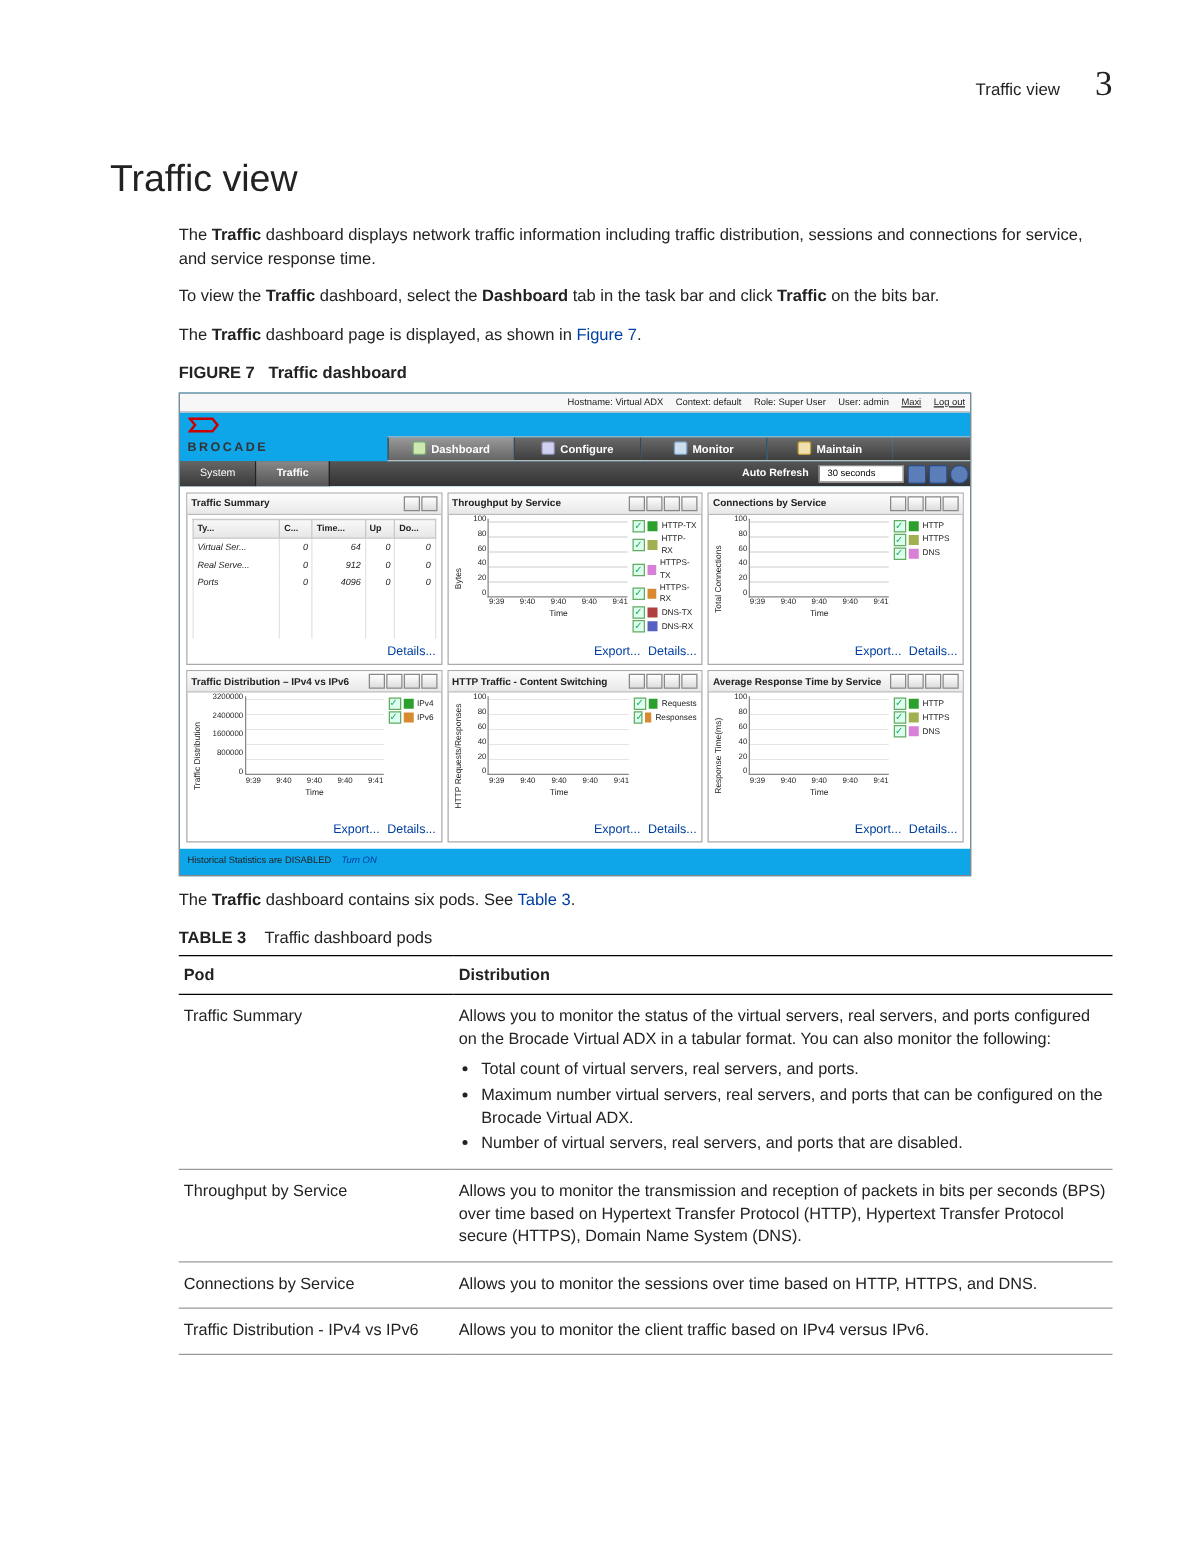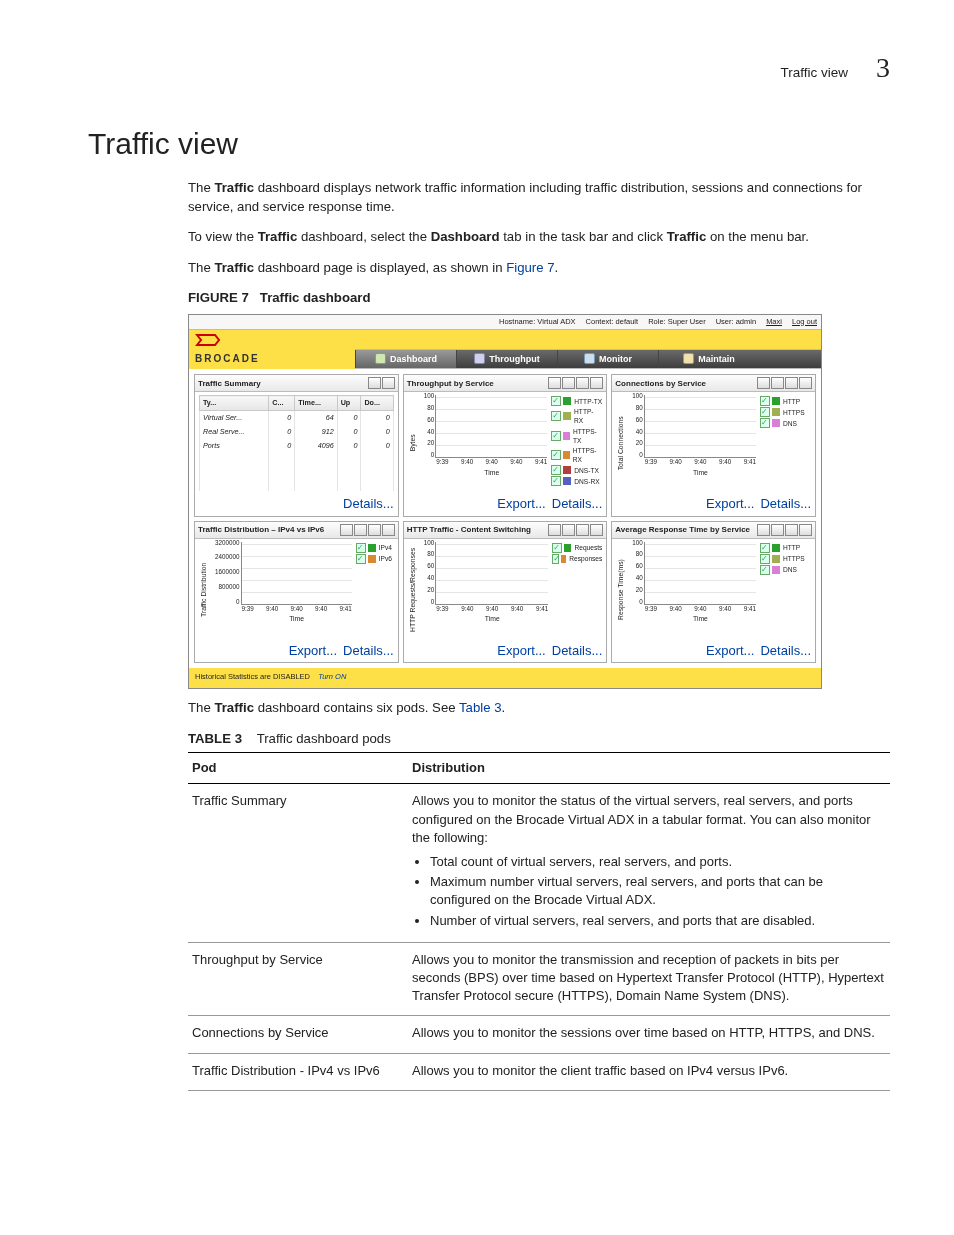--- a/index.html
+++ b/index.html
@@ -14,32 +14,32 @@
   }
   .hdr-row { display: flex; justify-content: flex-end; align-items: baseline; gap: 28px; margin-bottom: 36px;}
   .hdr-title { font-size: 13.5px; }
   .hdr-num   { font-family: Georgia, 'Times New Roman', serif; font-size: 28px; }
   h1 {
     font-family: Arial, Helvetica, sans-serif;
     font-weight: 400;
     font-size: 30px;
     margin: 0 0 14px 0;
   }
-  .body-col { margin-left: 100px; }
+  .body-col { margin-left: 55px; }
   p.body { margin: 0 0 12px 0; }
   p.body b { font-weight: 700; }
   a.link { color: #0040a0; text-decoration: none; }
   .fig-label { font-weight: 700; margin: 8px 0 6px 0; font-size: 13.2px; }
 
   
   .shot {
     border: 1px solid #888;
     width: 632px;
     font-size: 8px;
-    background: #fde047;
+    background: #0ea5e9;
     margin-bottom: 10px;
   }
   .shot-top {
     display: flex; justify-content: space-between;
     padding: 2px 4px; border-bottom: 1px solid #bbb;
     font-size: 7.5px; background:#f7f7f7;
   }
   .shot-top span { white-space: nowrap; }
   .shot-top .grp { margin-right: 10px; }
   .logo-row { display:flex; align-items:flex-end; gap:6px; padding:2px 6px 4px 6px;}
@@ -88,21 +88,21 @@
     background:linear-gradient(#fdfdfd,#e8e8e8);
     border-bottom:1px solid #bbb;
     padding:2px 3px; font-weight:700; font-size:8px;
   }
   .pod-hd .ttl { flex:1; }
   .wicon {
     width:11px; height:10px; border:1px solid #888; margin-left:1px;
     background:linear-gradient(#fff,#ddd);
   }
   .pod-body { flex:1; padding:3px 4px 2px 4px; min-height:86px; position:relative;}
-  .pod-ft { text-align:right; padding:2px 4px; color:#0040a0; font-size:13px;}
+  .pod-ft { text-align:right; padding:2px 4px; color:#0040a0; font-size:10px;}
   .pod-ft span { margin-left:6px;}
 
   
   table.ts { width:100%; border-collapse:collapse; font-size:7.2px;}
   table.ts th {
     background:linear-gradient(#f8f8f8,#e6e6e6);
     border:1px solid #c8c8c8; padding:2px 3px; text-align:left; font-weight:700;
   }
   table.ts td { border-left:1px solid #e4e4e4; border-right:1px solid #e4e4e4; padding:2px 3px;font-style:italic;}
   table.ts td.num { text-align:right;}
@@ -162,21 +162,21 @@
 
 <h1>Traffic view</h1>
 
 <div class="body-col">
 
 <p class="body">
   <span>The </span><b>Traffic</b><span> dashboard displays network traffic information including traffic distribution, sessions and connections for service, and service response time.</span>
 </p>
 
 <p class="body">
-  <span>To view the </span><b>Traffic</b><span> dashboard, select the </span><b>Dashboard</b><span> tab in the task bar and click </span><b>Traffic</b><span> on the menu bar.</span>
+  <span>To view the </span><b>Traffic</b><span> dashboard, select the </span><b>Dashboard</b><span> tab in the task bar and click </span><b>Traffic</b><span> on the bits bar.</span>
 </p>
 
 <p class="body">
   <span>The </span><b>Traffic</b><span> dashboard page is displayed, as shown in </span><a class="link">Figure 7</a><span>.</span>
 </p>
 
 <p class="fig-label">
   <span>FIGURE 7</span>&nbsp;&nbsp;&nbsp;<b>Traffic dashboard</b>
 </p>
 
@@ -203,34 +203,44 @@
       </div>
       <div class="logo-txt" style="padding:0 6px 3px 6px">BROCADE</div>
     </div>
     <div class="tabs1" style="flex:1">
       <div class="t active">
             <span class="ticon"></span>
             <span>Dashboard</span>
           </div>
       <div class="t">
             <span class="ticon" style="background:#d0d0f0;border-color:#88a"></span>
-            <span>Throughput</span>
+            <span>Configure</span>
           </div>
       <div class="t">
             <span class="ticon" style="background:#cde;border-color:#79b"></span>
             <span>Monitor</span>
           </div>
       <div class="t">
             <span class="ticon" style="background:#f0e0b0;border-color:#b93"></span>
             <span>Maintain</span>
           </div>
       <div style="flex:1; background:linear-gradient(#6a6a6a,#3e3e3e);"></div>
     </div>
   </div>
 
+  <div class="tabs2">
+    <div class="tab">System</div>
+    <div class="tab active">Traffic</div>
+    <div class="spacer"></div>
+    <div class="ar">Auto Refresh</div>
+    <div class="sel">30 seconds</div>
+    <div class="ib"></div>
+    <div class="ib"></div>
+    <div class="ib" style="border-radius:7px"></div>
+  </div>
 
   <div class="pods">
 
     <div class="pod">
       <div class="pod-hd">
             <span class="ttl">Traffic Summary</span>
         <span class="wicon"></span>
         <span class="wicon"></span>
       </div>
       <div class="pod-body">

